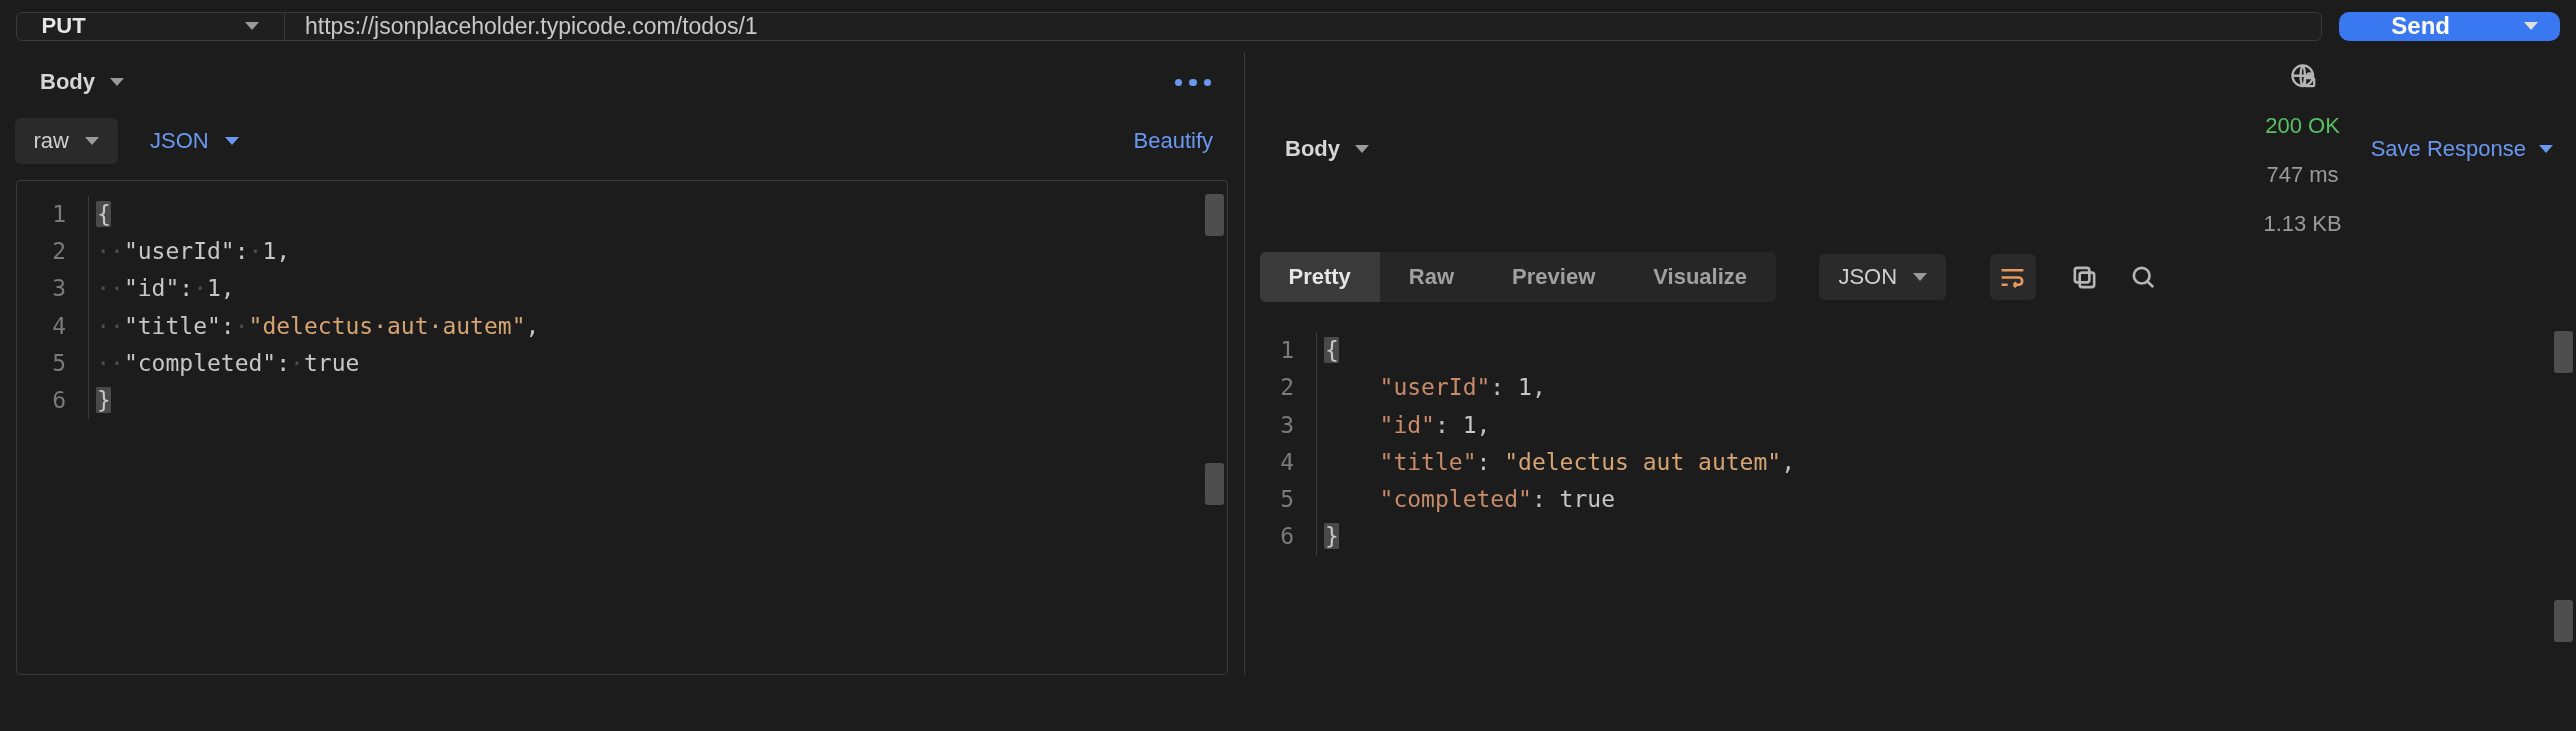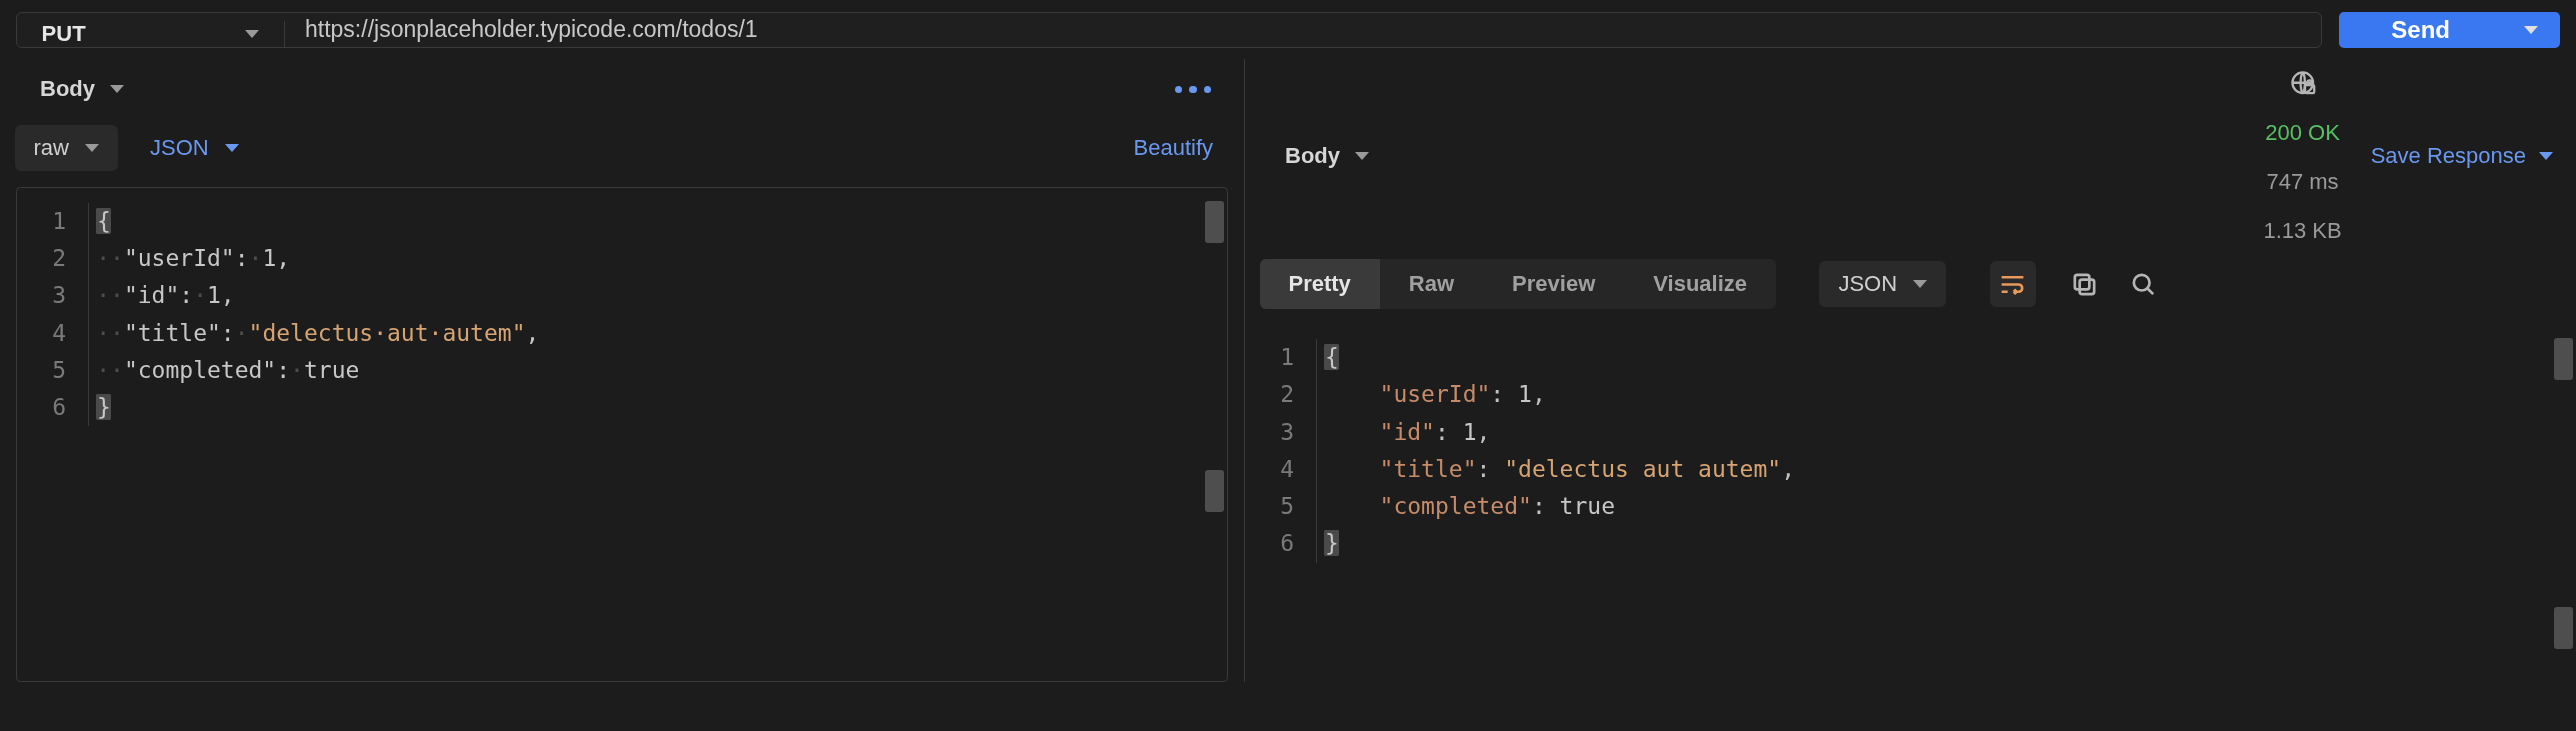--- a/index.html
+++ b/index.html
@@ -32,34 +32,33 @@
     display: flex;
     align-items: center;
     gap: 43px;
     padding: 0 24.6px;
     border-right: 0.7px solid #3a3a3a;
     color: #e6e6e6;
     font-weight: 600;
     cursor: pointer;
     min-width: 268px;
     justify-content: space-between;
-    margin-top: 8px;
   }
   .url-input {
     flex: 1;
     background: transparent;
     border: none;
     outline: none;
     color: #c8c8c8;
     font-size: 23px;
     padding: 0 20px;
   }
   .send-btn-group {
     display: flex;
-    border-radius: 5px;
+    border-radius: 10px;
     overflow: hidden;
   }
   .send-btn {
     background: #3a78f2;
     color: #fff;
     font-weight: 600;
     font-size: 24px;
     border: none;
     padding: 0 52px;
     cursor: pointer;

